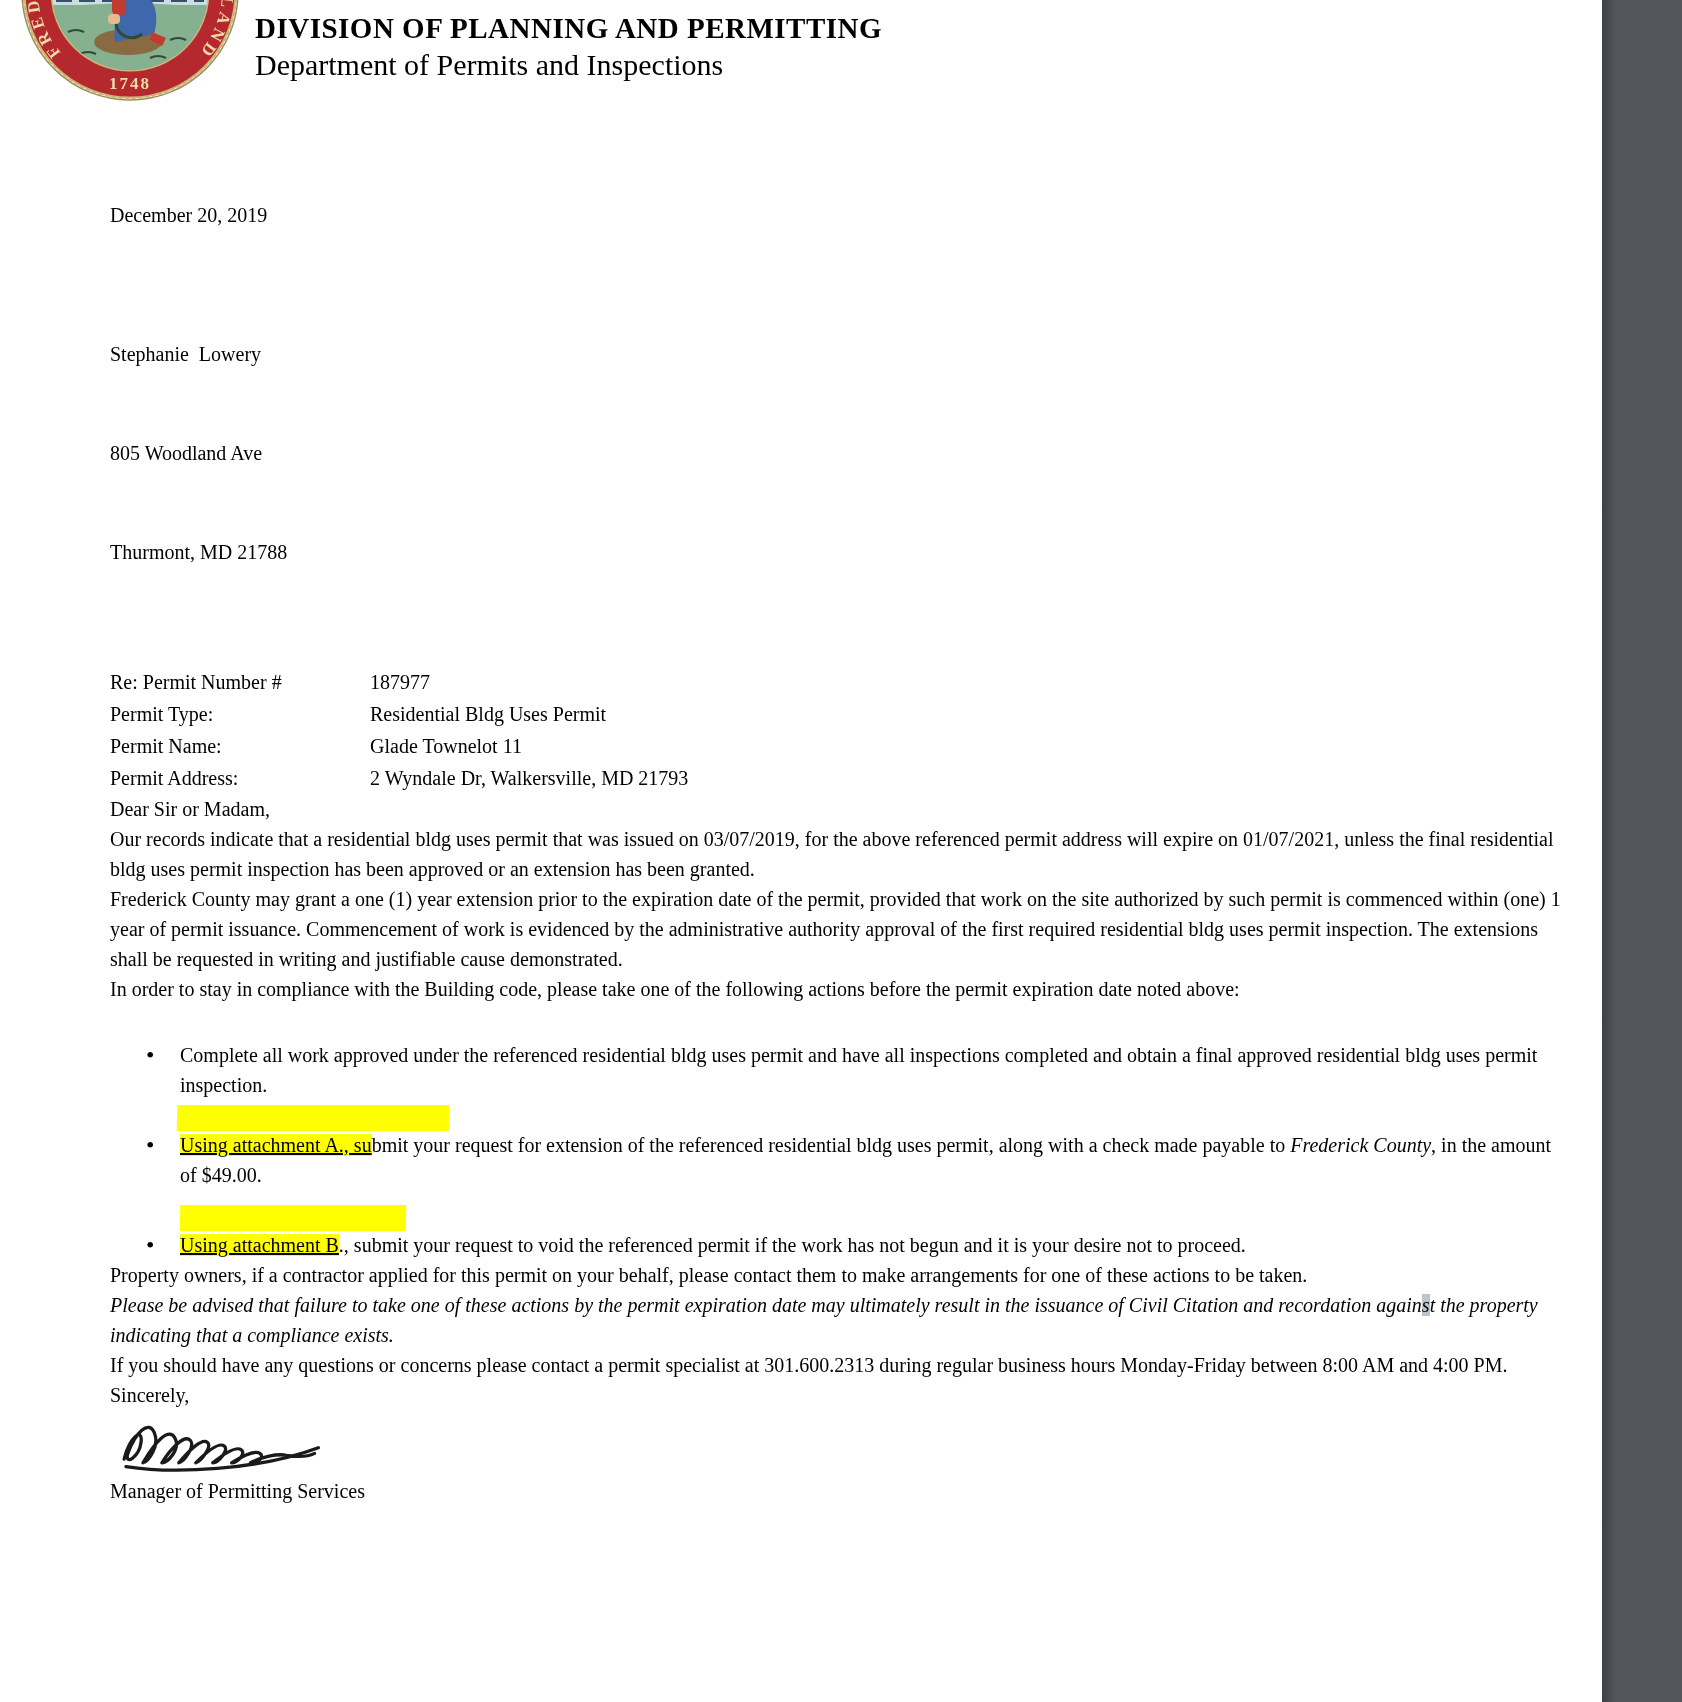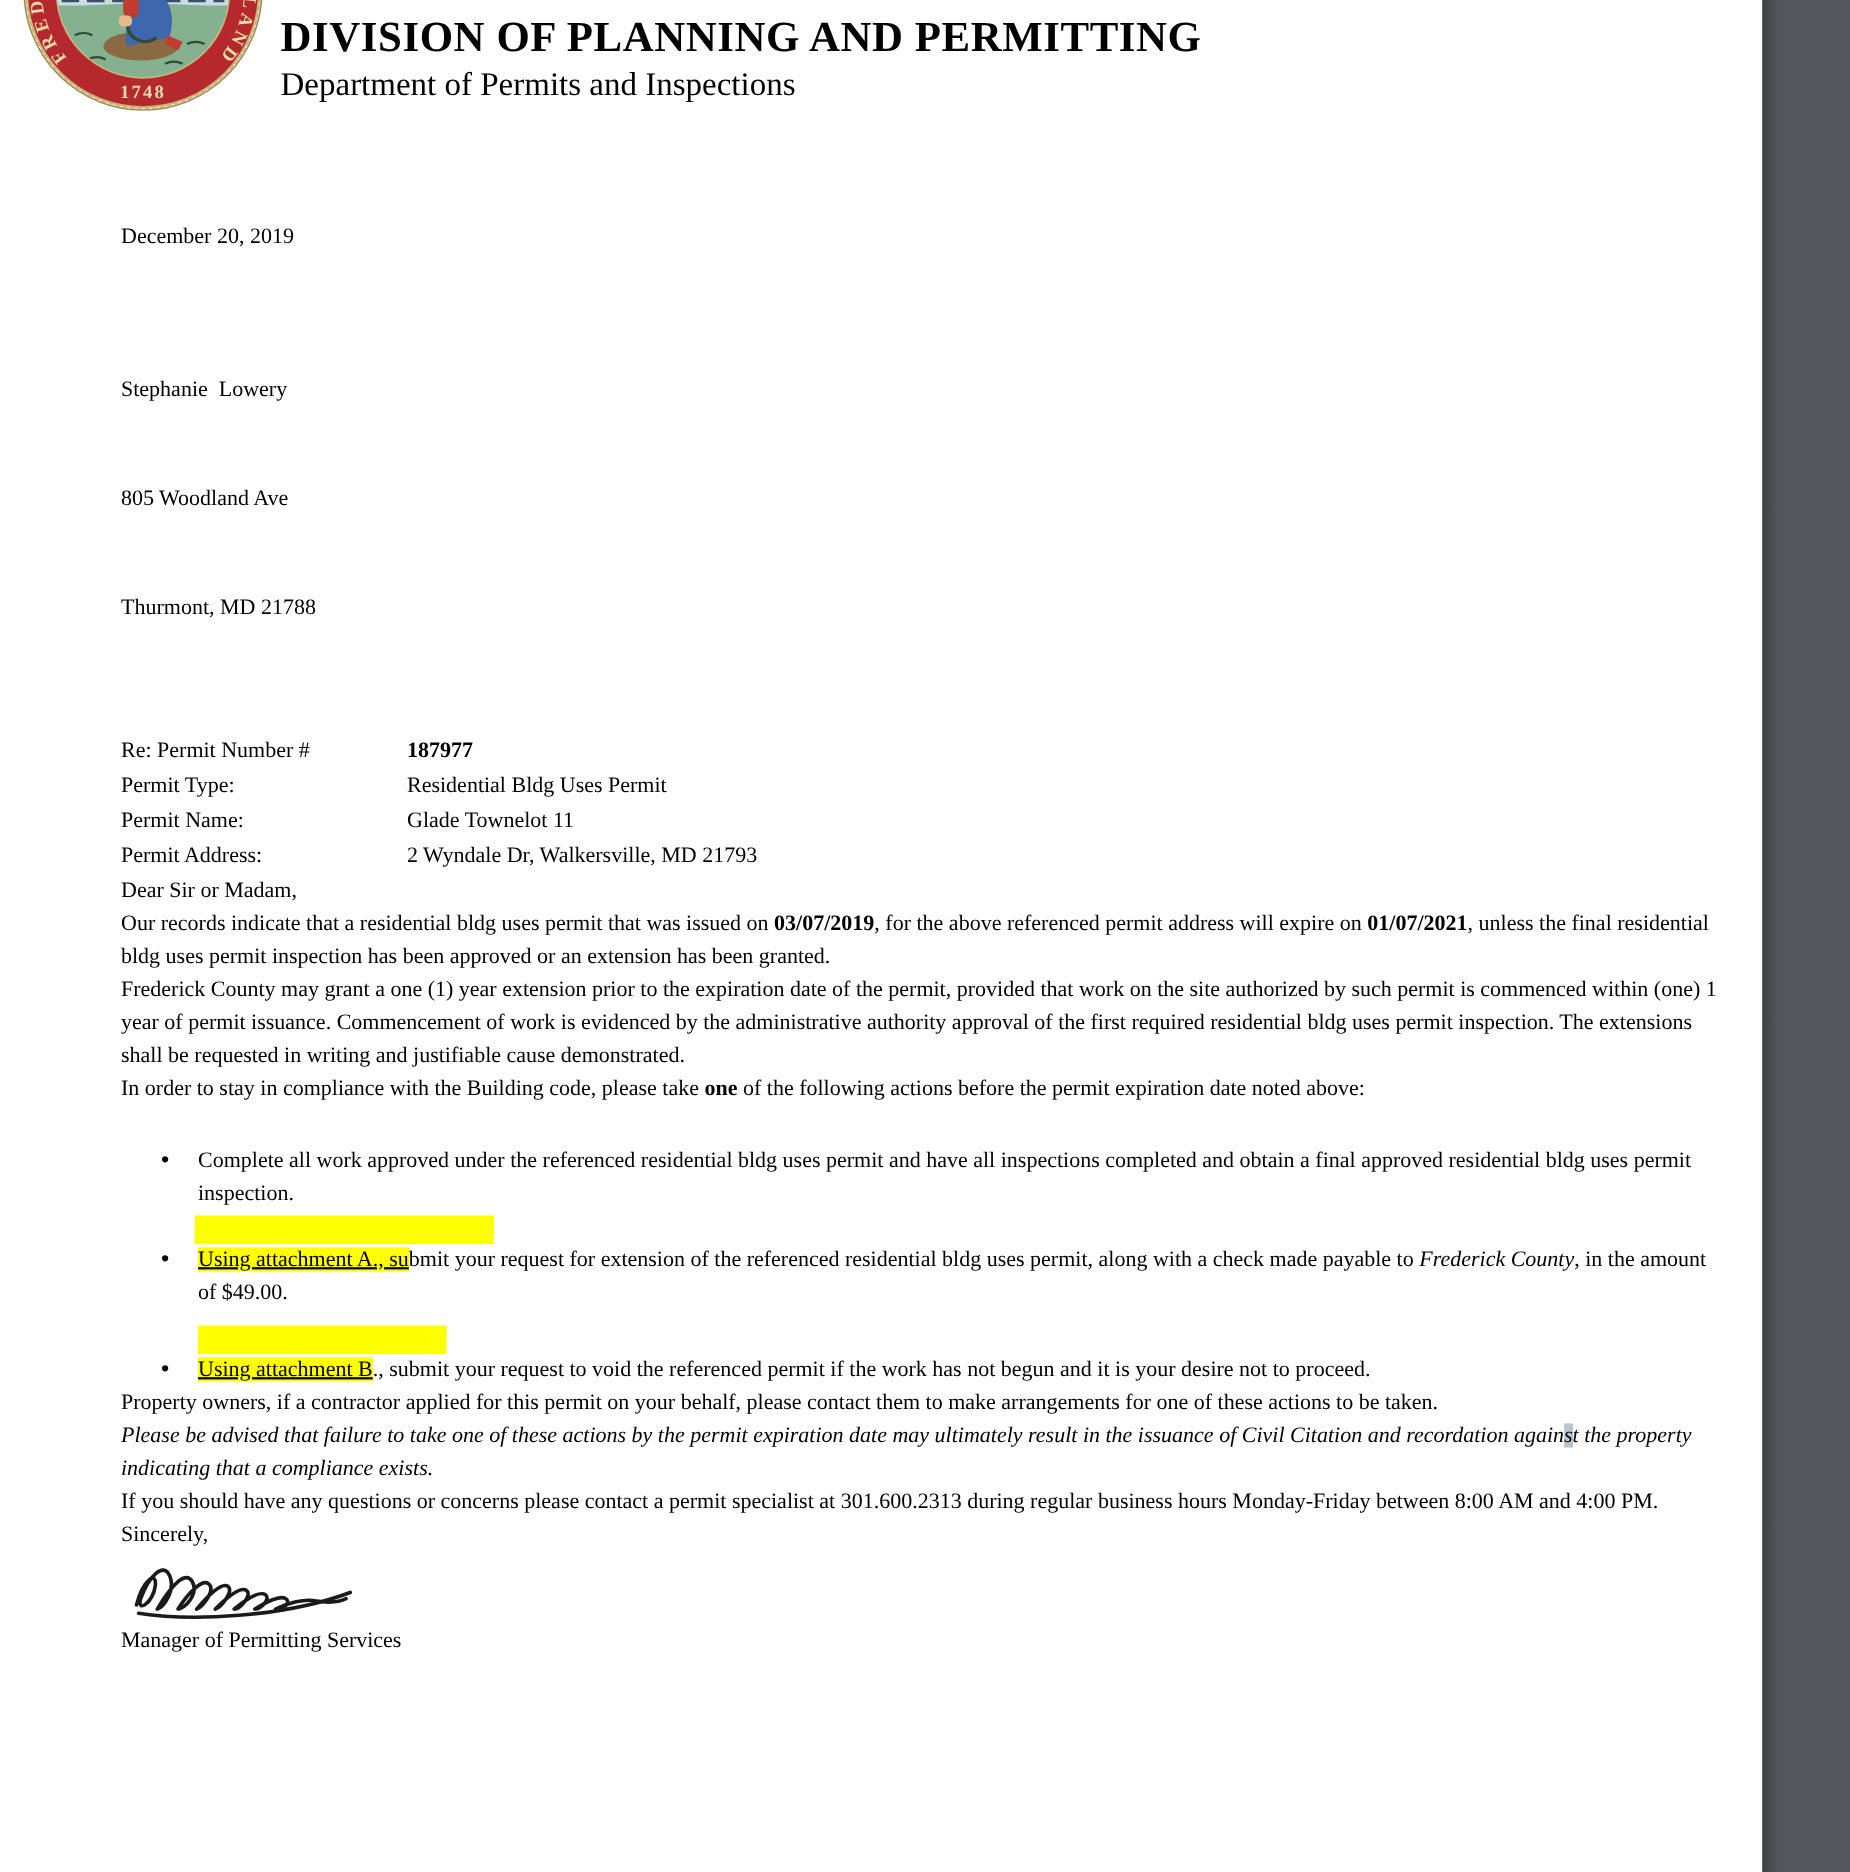--- a/index.html
+++ b/index.html
@@ -24,21 +24,21 @@
     position: absolute;
     left: 20px; top: -118px;
     width: 220px; height: 220px;
   }
   .header-text {
     position: absolute;
     left: 255px; top: 12px;
     line-height: 1.15;
   }
   .header-title {
-    font-size: 39px;
+    font-size: 29px;
     font-weight: bold;
     letter-spacing: 0.5px;
   }
   .header-sub {
     font-size: 30px;
     margin-top: 3px;
   }
   .letter {
     position: absolute;
     left: 110px; top: 200px;
@@ -70,21 +70,21 @@
     margin: 0;
   }
   .bullets li + li { margin-top: 30px; }
   .bullets li.gap-lg { margin-top: 40px; }
   .bullets li::before {
     content: "\2022";
     position: absolute;
     left: 36px; top: 0;
     font-size: 24px;
   }
-  .seg-b { font-weight: bold; }
+  .seg-b { font-weight: normal; }
   .seg-i { font-style: italic; }
   .hl-yellow { background: var(--hl); text-decoration: underline; }
   .hl-gray   { background: var(--sel); }
   
   .hl-block {
     position: absolute;
     top: -25px;
     height: 26px;
     background: var(--hl);
     transform: skewX(-1.2deg);

